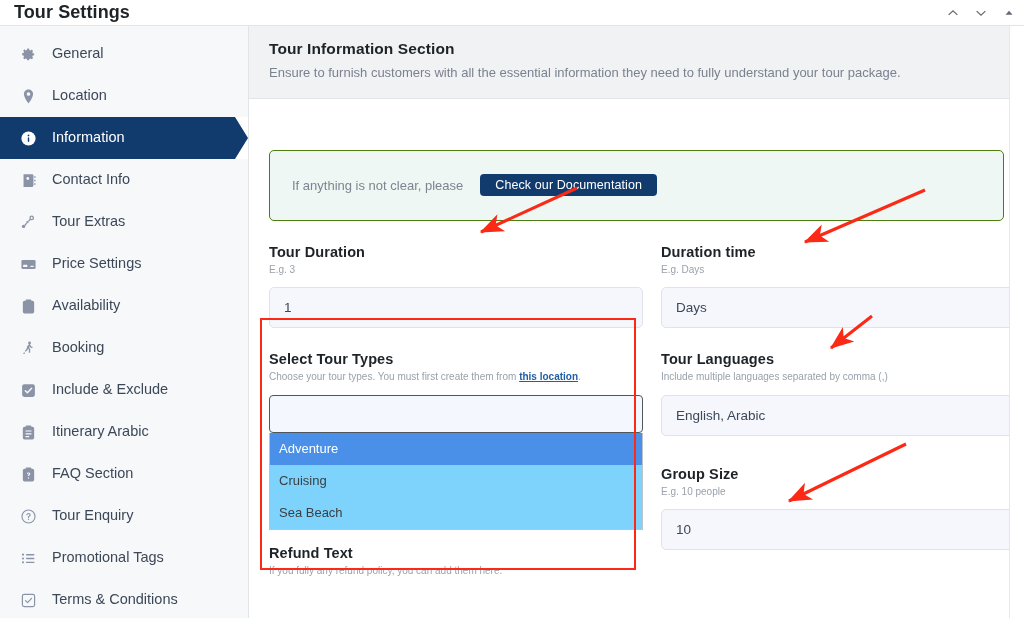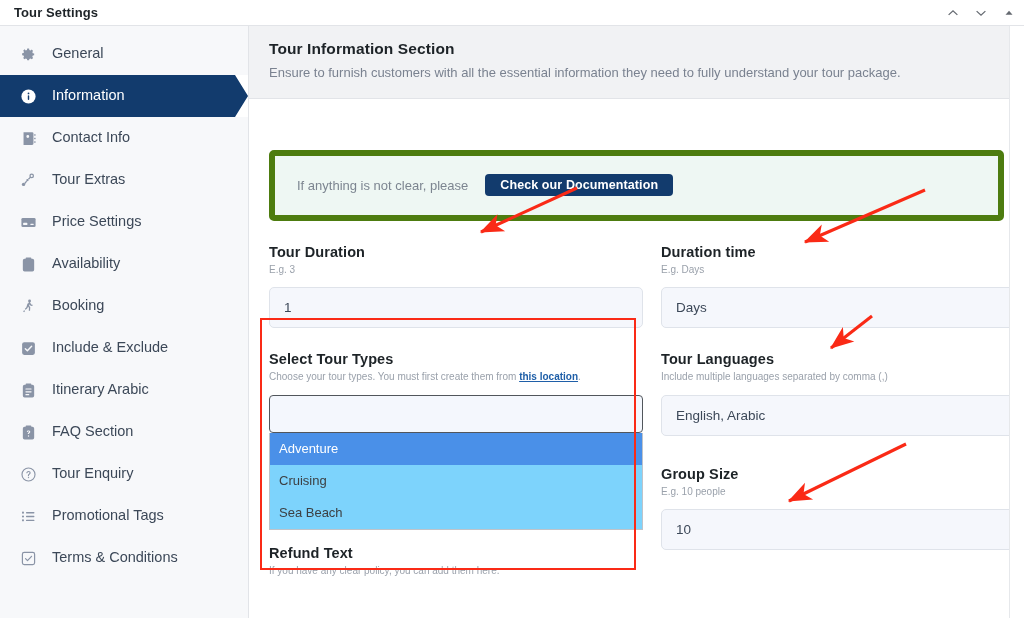--- a/index.html
+++ b/index.html
@@ -14,21 +14,21 @@
   
   .titlebar {
     height: 26px; min-height: 26px;
     background: #ffffff;
     border-bottom: 1px solid #e2e4e8;
     display: flex; align-items: center;
     padding: 0 10px 0 14px;
     position: relative;
   }
   .titlebar .title {
-    font-size: 13px; font-weight: bold; color: #1d2327;
+    font-size: 18px; font-weight: bold; color: #1d2327;
     letter-spacing: .1px;
   }
   .titlebar .win-ctrls {
     position: absolute; right: 8px; top: 0; height: 26px;
     display: flex; align-items: center; gap: 14px;
   }
   .titlebar .win-ctrls .ctrl { width: 14px; height: 14px; color: #646970; display: block; cursor: pointer; }
   .titlebar .win-ctrls svg { display: block; }
 
   
@@ -84,34 +84,34 @@
     border-bottom: 1px solid #e2e4e8;
     padding: 14px 20px 16px 20px;
   }
   .main-head h2 { font-size: 15.5px; font-weight: bold; color: #1d2327; margin-bottom: 7px; letter-spacing: .1px; }
   .main-head p { font-size: 13px; color: #7a8290; line-height: 1.3; }
 
   .main-body { flex: 1; padding: 22px 20px 0 20px; overflow: hidden; position: relative; }
 
   
   .notice {
-    border: 6px solid #4d7c0f;
+    border: 1px solid #4d7c0f;
     background: #eef7f3;
     border-radius: 5px;
     height: 71px;
     display: flex; align-items: center;
     padding: 0 22px;
     gap: 17px;
   }
   .notice .txt { font-size: 13px; color: #7c8590; }
   .btn-doc {
     background: #123b6d;
     color: #ffffff;
     font-size: 12.5px;
-    font-weight: bold;
+    font-weight: normal;
     border: none;
     border-radius: 4px;
     padding: 4px 15px;
     cursor: pointer;
     font-family: inherit;
     letter-spacing: .1px;
   }
 
   
   .row { display: flex; gap: 18px; margin-top: 23px; }
@@ -216,20 +216,28 @@
       <div class="nav-item">
         <span class="ico">
           <svg viewBox="0 0 24 24" fill="currentColor">
               <path d="M12 8.5a3.5 3.5 0 1 0 0 7 3.5 3.5 0 0 0 0-7zm0 5.4a1.9 1.9 0 1 1 0-3.8 1.9 1.9 0 0 1 0 3.8z"></path>
               <path d="M20 13.3v-2.6l-2-.4a6.4 6.4 0 0 0-.7-1.7l1.2-1.7-1.9-1.9-1.7 1.2a6.4 6.4 0 0 0-1.7-.7l-.4-2h-2.6l-.4 2c-.6.2-1.2.4-1.7.7L6.4 4.7 4.5 6.6l1.2 1.7c-.3.5-.6 1.1-.7 1.7l-2 .4v2.6l2 .4c.2.6.4 1.2.7 1.7l-1.2 1.7 1.9 1.9 1.7-1.2c.5.3 1.1.6 1.7.7l.4 2h2.6l.4-2c.6-.2 1.2-.4 1.7-.7l1.7 1.2 1.9-1.9-1.2-1.7c.3-.5.6-1.1.7-1.7l2-.4z"></path>
             </svg>
         </span>
         <span class="lbl">General</span>
       </div>
 
+      <div class="nav-item">
+        <span class="ico">
+          <svg viewBox="0 0 24 24" fill="currentColor">
+              <path d="M12 2C8.4 2 5.5 4.9 5.5 8.5c0 4.7 5.7 12.3 6 12.6.3.4.8.4 1 0 .3-.3 6-7.9 6-12.6C18.5 4.9 15.6 2 12 2zm0 9.1a2.6 2.6 0 1 1 0-5.2 2.6 2.6 0 0 1 0 5.2z"></path>
+            </svg>
+        </span>
+        <span class="lbl">Location</span>
+      </div>
 
       <div class="nav-item active">
         <span class="ico">
           <svg viewBox="0 0 24 24" fill="currentColor">
               <circle cx="12" cy="12" r="10"></circle>
               <rect x="11" y="10.3" width="2" height="6.6" rx="1" fill="#123b6d"></rect>
               <circle cx="12" cy="7.6" r="1.25" fill="#123b6d"></circle>
             </svg>
         </span>
         <span class="lbl">Information</span>
@@ -405,21 +413,21 @@
 
             <div class="ms-closed"></div>
             <div class="ms-list">
               <div class="ms-opt selected">Adventure</div>
               <div class="ms-opt">Cruising</div>
               <div class="ms-opt">Sea Beach</div>
             </div>
 
             <div style="margin-top:15px">
               <div class="fld-title">Refund Text</div>
-              <div class="fld-hint">If you have any clear policy, you can add them here.</div>
+              <div class="fld-hint">If you fully any refund policy, you can add them here.</div>
             </div>
           </div>
 
           <div class="col">
             <div>
               <div class="fld-title">Tour Languages</div>
               <div class="fld-hint">Include multiple languages separated by comma (,)</div>
               <input class="inp" type="text" value="English, Arabic" style="">
             </div>
 

